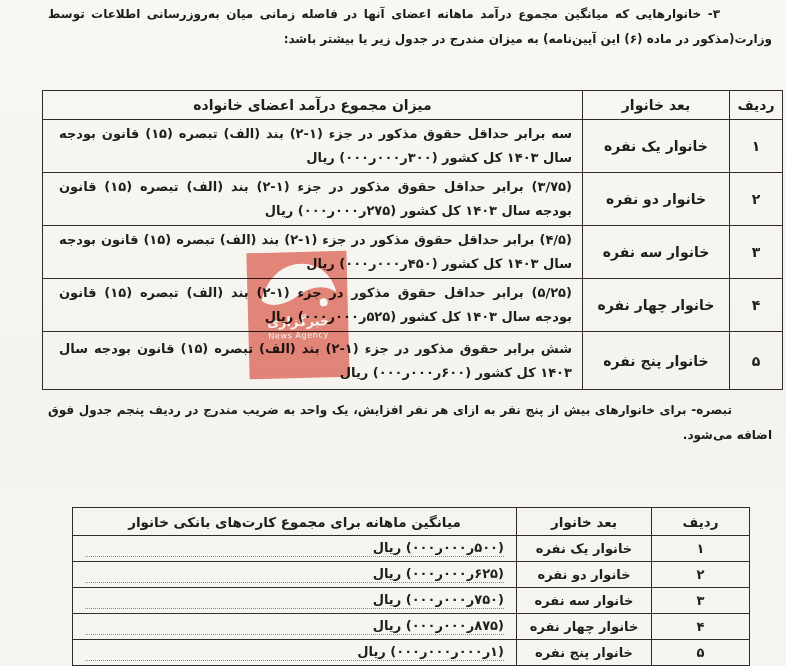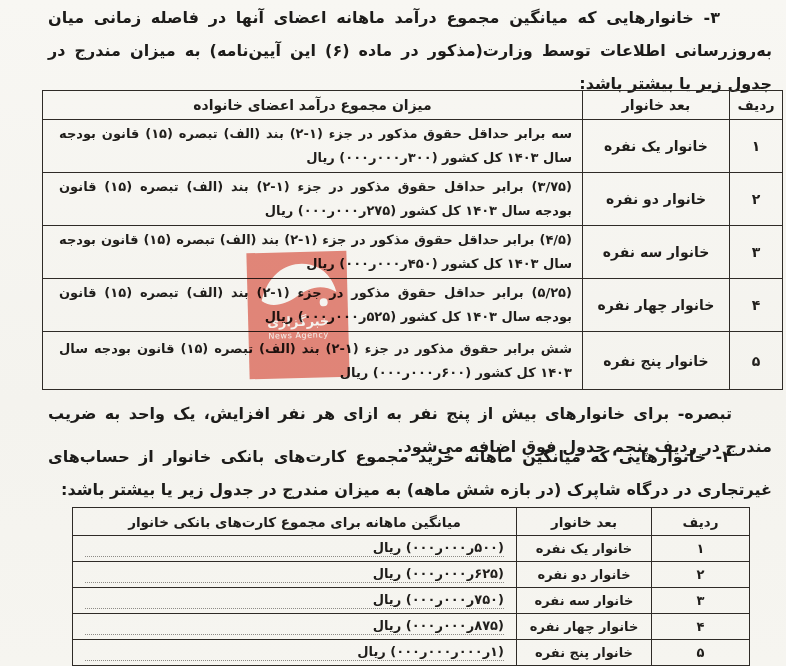--- a/index.html
+++ b/index.html
@@ -10,21 +10,21 @@
     background:linear-gradient(180deg,#f8f7f3 0%,#f4f3ee 60%,#f6f5f0 100%);
     font-family:"DejaVu Sans",sans-serif;
     direction:rtl;
     color:#1d1c1a;
     overflow:hidden;
   }
   .para{
     position:absolute;
     right:14px;left:48px;
     text-align:justify;
-    font-size:16px;
+    font-size:12px;
     font-weight:700;
     line-height:2.05;
     letter-spacing:0;
   }
   #p3{top:2px;text-indent:52px;}
   #note{top:398px;text-indent:40px;}
   #p4{top:441px;text-indent:40px;}
 
   table.doc-table{
     position:absolute;
@@ -120,21 +120,20 @@
       <tr style="height:58px;">
         <td class="center">۵</td>
         <td class="center">خانوار پنج نفره</td>
         <td class="desc">شش برابر حقوق مذکور در جزء (۱-۲) بند (الف) تبصره (۱۵) قانون بودجه سال ۱۴۰۳ کل کشور (۶۰۰ر۰۰۰ر۰۰۰) ریال</td>
       </tr>
     </tbody>
   </table>
 
   <div id="note" class="para">تبصره- برای خانوارهای بیش از پنج نفر به ازای هر نفر افزایش، یک واحد به ضریب مندرج در ردیف پنجم جدول فوق اضافه می‌شود.</div>
 
-  <div id="p4" class="para">۴- خانوارهایی که میانگین ماهانه خرید مجموع کارت‌های بانکی خانوار از حساب‌های غیرتجاری در درگاه شاپرک (در بازه شش ماهه) به میزان مندرج در جدول زیر یا بیشتر باشد:</div>
 
   <table id="t2" class="doc-table">
     <colgroup>
       <col style="width:98px">
         <col style="width:135px">
         <col style="width:444px">
     </colgroup>
     <thead>
       <tr>
         <th>ردیف</th>

